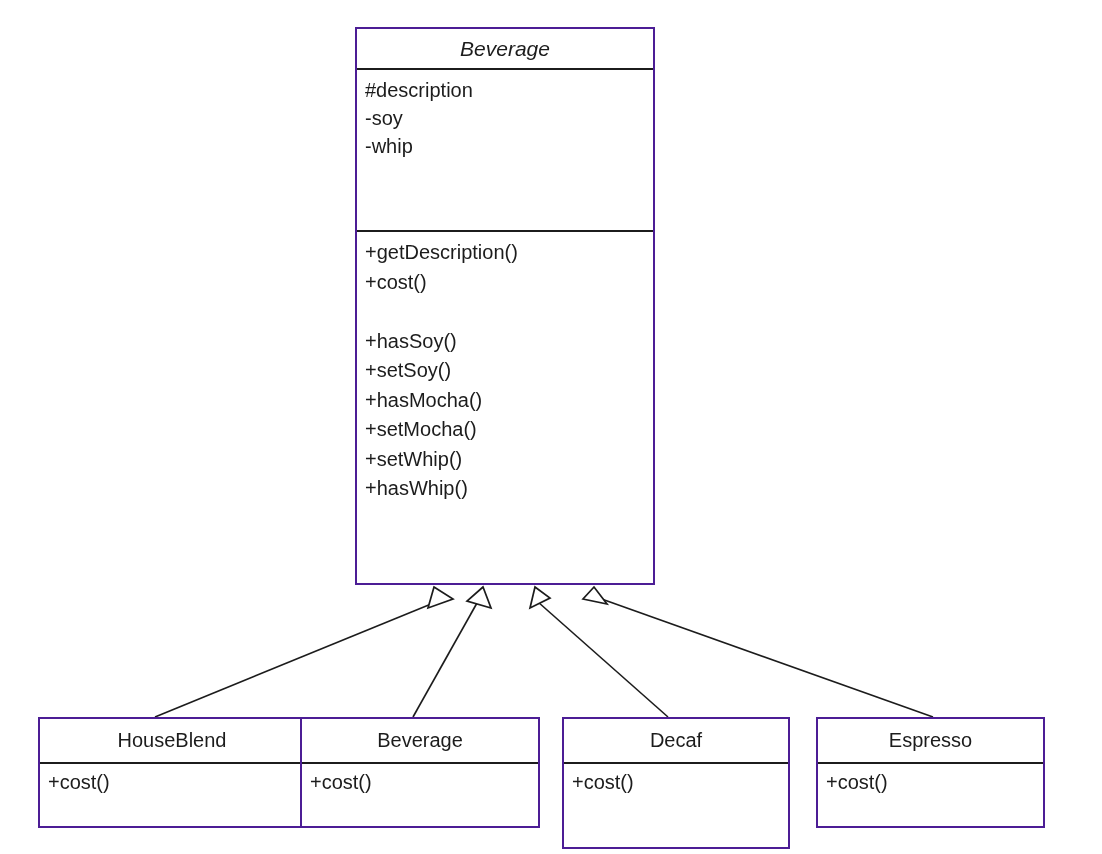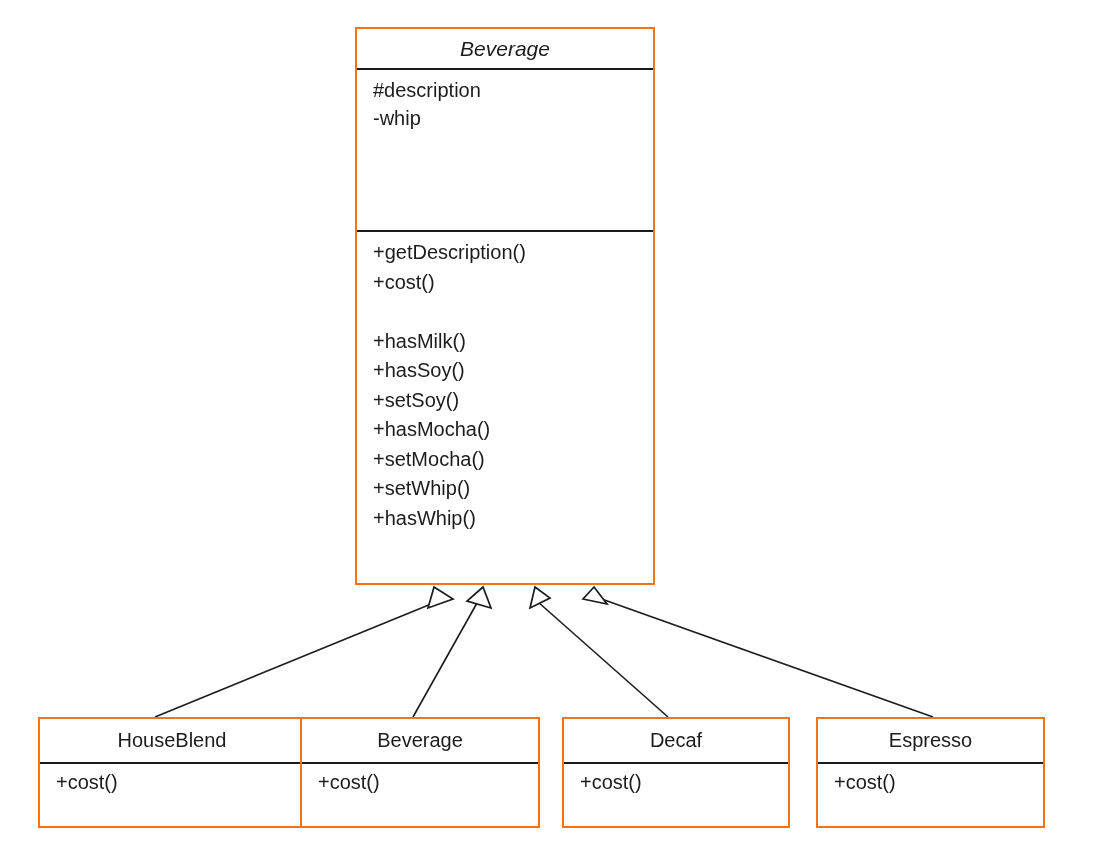--- a/index.html
+++ b/index.html
@@ -13,39 +13,39 @@
     overflow: hidden;
   }
   .connectors {
     position: absolute;
     left: 0; top: 0;
     width: 1102px; height: 854px;
   }
   .classbox {
     position: absolute;
     box-sizing: border-box;
-    border: 2px solid #f97316;
+    border: 2px solid #4c1d95;
     background: #ffffff;
     display: flex;
     flex-direction: column;
     justify-content: center;
   }
   .class-title {
     box-sizing: border-box;
     border-bottom: 2px solid #1c1c1c;
     display: flex;
     align-items: center;
     justify-content: center;
     font-size: 21px;
   }
   .superclass .class-title { height: 41px; font-style: italic; }
   .subclass  .class-title { height: 45px; font-size: 20px; }
   .compartment {
     box-sizing: border-box;
-    padding: 6px 16px;
+    padding: 6px 8px;
     font-size: 20px;
     overflow: hidden;
   }
   .attrs-compartment {
     height: 162px;
     border-bottom: 2px solid #1c1c1c;
     line-height: 28px;
   }
   .methods-compartment { flex: 1; line-height: 29.5px; }
   .subclass .methods-compartment { line-height: 28px; padding-top: 4px; }
@@ -77,27 +77,27 @@
       <path d="M554,136 C559,129 565,122 571,116" stroke="#c9281e"></path>
       <path d="M570,151 c2,2 0,5 -3,6 c-4,8 -8,14 -13,19 c-4,-8 -16,-8 -20,-1 c-3,7 5,13 14,11 c6,-1 9,-6 8,-11" stroke="#c9281e"></path>
       <path d="M527,205 c-3,3 -3,8 0,11 c3,3 8,2 12,-2 c4,-4 8,-9 11,-14" stroke="#c9281e"></path>
     </g>
   </svg>
 
   <div class="classbox superclass" style="left:355px; top:27px; width:300px; height:558px;">
     <div class="class-title">Beverage</div>
     <div class="compartment attrs-compartment">
         <div class="member-line">#description</div>
+        <div class="member-line">-soy</div>
         <div class="member-line">-whip</div>
       </div>
     <div class="compartment methods-compartment">
         <div class="member-line">+getDescription()</div>
         <div class="member-line">+cost()</div>
         <div class="member-line">&nbsp;</div>
-        <div class="member-line">+hasMilk()</div>
         <div class="member-line">+hasSoy()</div>
         <div class="member-line">+setSoy()</div>
         <div class="member-line">+hasMocha()</div>
         <div class="member-line">+setMocha()</div>
         <div class="member-line">+setWhip()</div>
         <div class="member-line">+hasWhip()</div>
       </div>
   </div>
 
   <div class="classbox subclass" style="left:38px; top:717px; width:268px; height:111px;">
@@ -107,21 +107,21 @@
       </div>
   </div>
 
   <div class="classbox subclass" style="left:300px; top:717px; width:240px; height:111px;">
     <div class="class-title">Beverage</div>
     <div class="compartment methods-compartment">
         <div class="member-line">+cost()</div>
       </div>
   </div>
 
-  <div class="classbox subclass" style="left:562px; top:717px; width:228px; height:111px;">
+  <div class="classbox subclass" style="left:562px; top:717px; width:228px; height:132px;">
     <div class="class-title">Decaf</div>
     <div class="compartment methods-compartment">
         <div class="member-line">+cost()</div>
       </div>
   </div>
 
   <div class="classbox subclass" style="left:808px; top:717px; width:229px; height:111px;margin-left:8px;">
     <div class="class-title">Espresso</div>
     <div class="compartment methods-compartment">
         <div class="member-line">+cost()</div>

